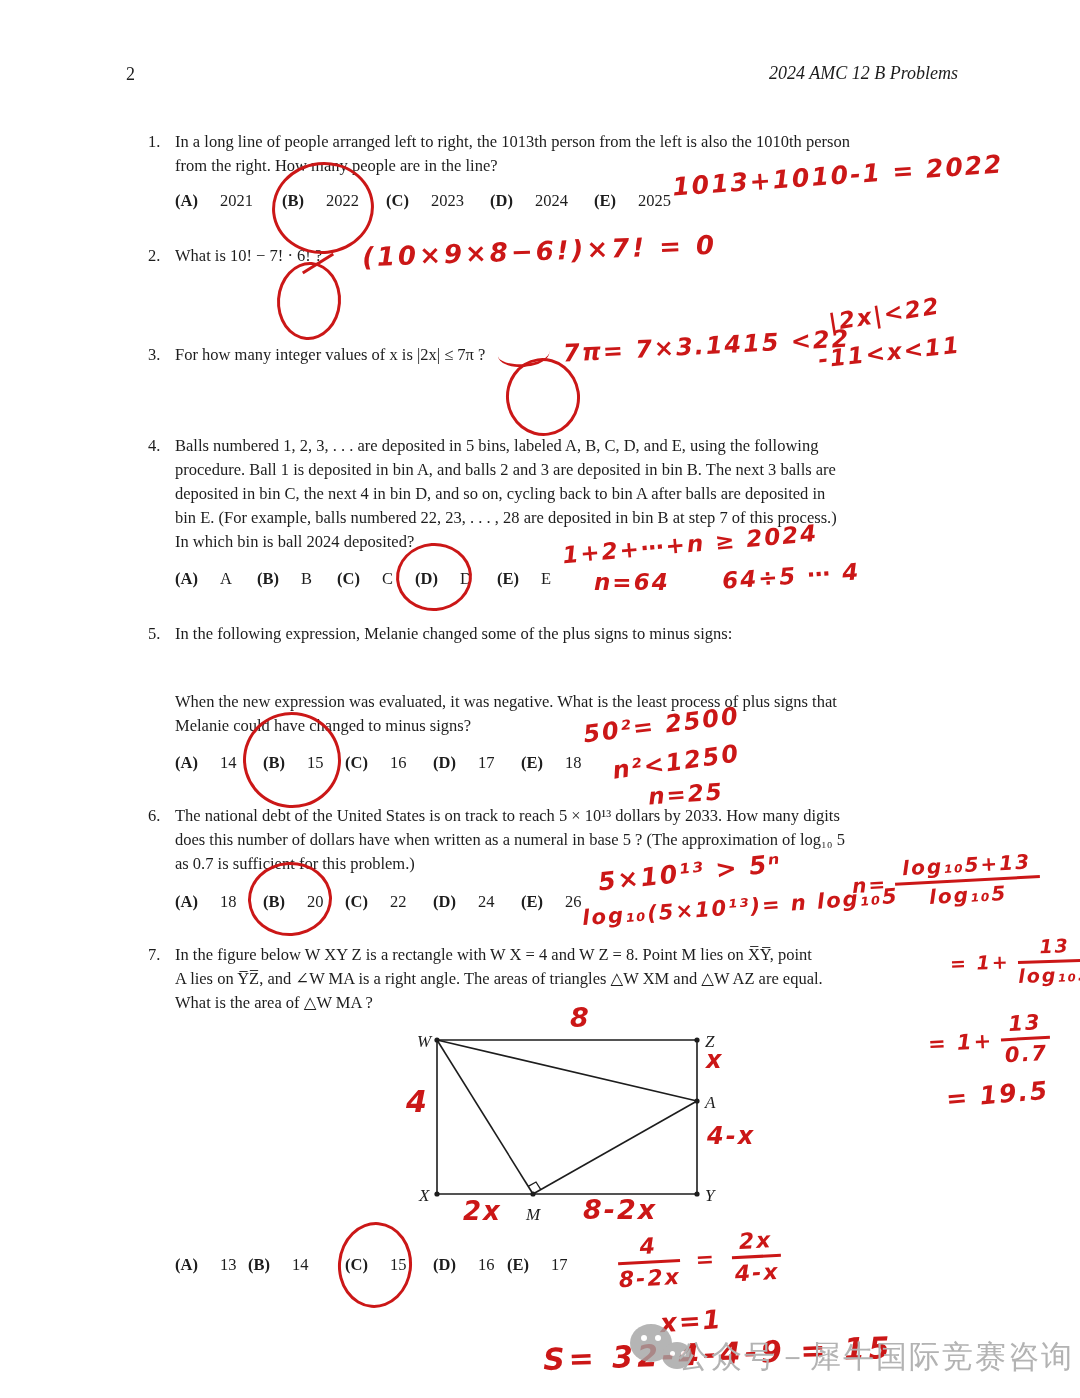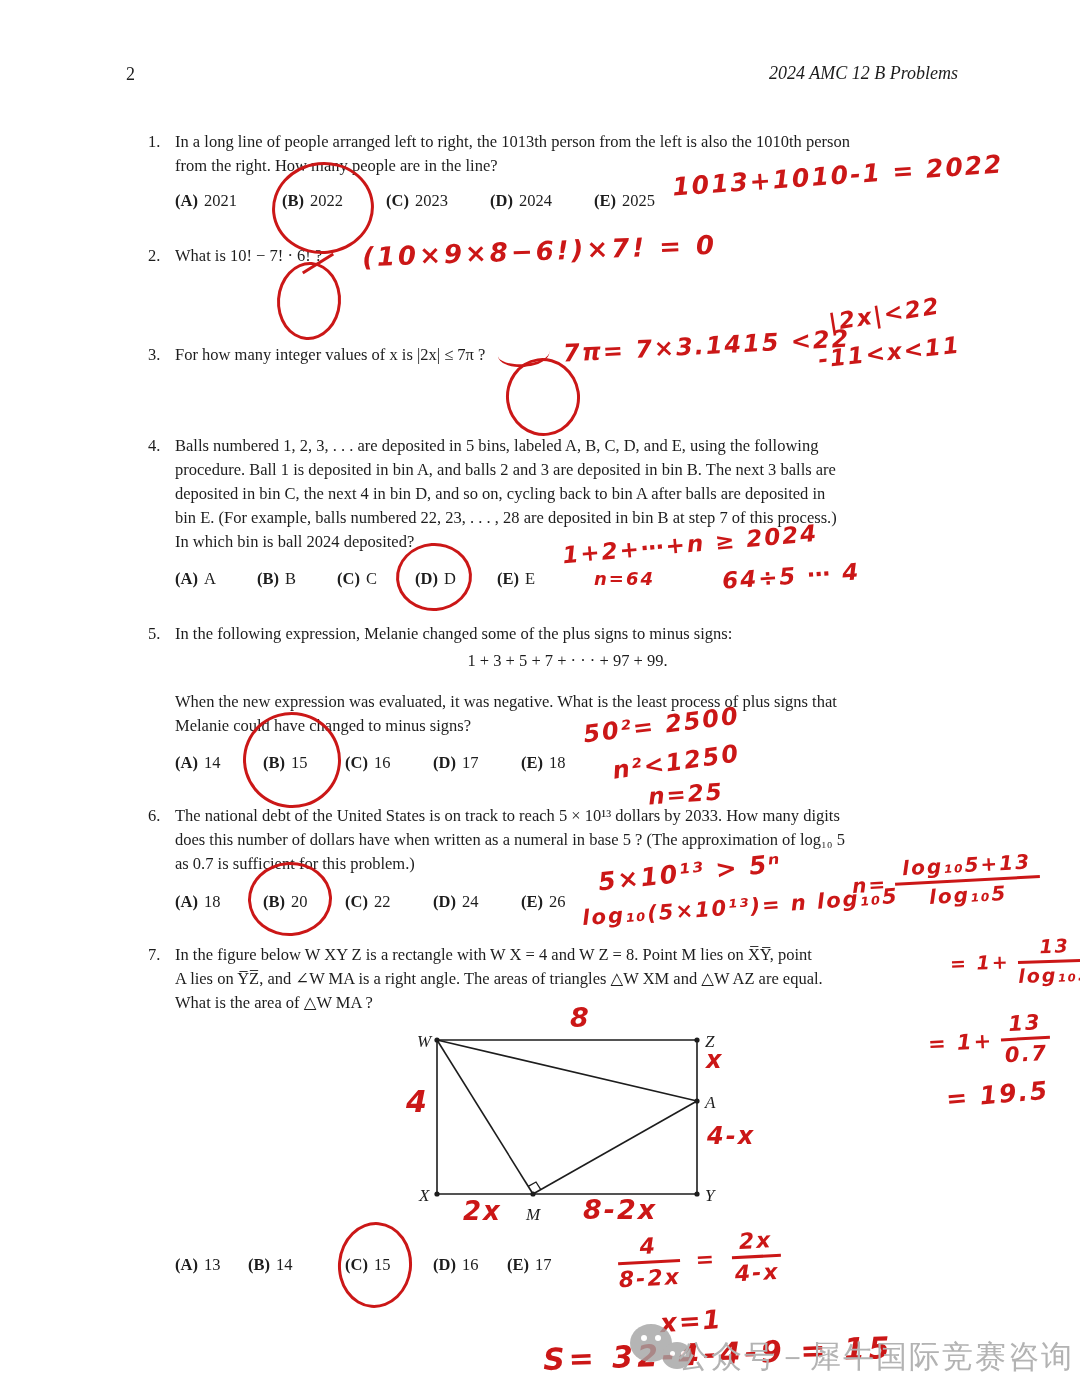--- a/index.html
+++ b/index.html
@@ -11,21 +11,21 @@
   .pagenum{position:absolute; left:126px; top:64px; font-size:18px;}
   .pagehead{position:absolute; right:122px; top:63px; font-size:18px; font-style:italic;}
   .prob{position:absolute; left:148px; width:815px;}
   .pnum{position:absolute; left:0; top:0; font-size:16.5px; line-height:24px;}
   .pbody{margin-left:27px;}
   .pline{font-size:16.5px; line-height:24px; white-space:nowrap;}
   .eqline{position:absolute; left:175px; width:785px; text-align:center; font-size:16.5px;}
   .optrow{position:absolute; left:175px; height:24px; width:640px;}
   .opt{position:absolute; top:0; font-size:16.5px; white-space:nowrap;}
   .opt b{font-weight:bold;}
-  .opt .oval{margin-left:6px;}
+  .opt .oval{margin-left:22px;}
   
   .hw{
     position:absolute; color:#cb1717; font-family:"DejaVu Sans",sans-serif;
     font-style:italic; font-weight:600; white-space:nowrap; line-height:1.05;
     letter-spacing:2px;
   }
   .circle{position:absolute; border:3.5px solid #cb1717; border-radius:50%;}
   .stroke{position:absolute; border-top:3px solid #cb1717;}
   .swoosh{position:absolute; border-bottom:3px solid #cb1717; border-radius:0 0 70% 70% / 0 0 100% 100%;}
   .frac{display:inline-block; text-align:center; vertical-align:middle;}
@@ -96,21 +96,20 @@
     <span class="opt" style="left:240px"><b>(D)</b><span class="oval">D</span></span>
     <span class="opt" style="left:322px"><b>(E)</b><span class="oval">E</span></span>
   </div>
 
   <div class="prob" style="top:622px">
     <span class="pnum">5.</span>
     <div class="pbody">
         <div class="pline">In the following expression, Melanie changed some of the plus signs to minus signs:</div>
       </div>
   </div>
-  <div class="eqline" style="top:651px">1 + 3 + 5 + 7 + · · · + 97 + 99.</div>
   <div class="prob" style="top:690px">
     <div class="pbody">
       <div class="pline">When the new expression was evaluated, it was negative. What is the least process of plus signs that</div>
       <div class="pline">Melanie could have changed to minus signs?</div>
     </div>
   </div>
   <div class="optrow" style="top:753px">
     <span class="opt" style="left:0px"><b>(A)</b><span class="oval">14</span></span>
     <span class="opt" style="left:88px"><b>(B)</b><span class="oval">15</span></span>
     <span class="opt" style="left:170px"><b>(C)</b><span class="oval">16</span></span>
@@ -180,21 +179,21 @@
   <div class="circle" style="left:338px; top:1222px; width:68px; height:80px; transform:rotate(5deg);"></div>
   <div class="stroke" style="left:300px; top:262px; width:36px; transform:rotate(-32deg);"></div>
   <div class="swoosh" style="left:498px; top:348px; width:52px; height:16px; transform:rotate(-5deg);"></div>
 
   <div class="hw" style="left:672px; top:163px; font-size:25px; transform:rotate(-4deg);">1013+1010-1 = 2022</div>
   <div class="hw" style="left:362px; top:238px; font-size:26px; transform:rotate(-2deg); letter-spacing:3px;">(10×9×8−6!)×7! = 0</div>
   <div class="hw" style="left:563px; top:334px; font-size:24px; transform:rotate(-3deg);">7π= 7×3.1415 &lt;22</div>
   <div class="hw" style="left:828px; top:302px; font-size:23px; transform:rotate(-9deg);">|2x|&lt;22</div>
   <div class="hw" style="left:818px; top:340px; font-size:23px; transform:rotate(-6deg);">-11&lt;x&lt;11</div>
   <div class="hw" style="left:562px; top:532px; font-size:23px; transform:rotate(-5deg);">1+2+⋯+n ≥ 2024</div>
-  <div class="hw" style="left:594px; top:570px; font-size:18px;">n=64</div>
+  <div class="hw" style="left:594px; top:570px; font-size:23px;">n=64</div>
   <div class="hw" style="left:722px; top:564px; font-size:23px; transform:rotate(-4deg);">64÷5 ⋯ 4</div>
   <div class="hw" style="left:583px; top:713px; font-size:24px; transform:rotate(-7deg);">50²= 2500</div>
   <div class="hw" style="left:612px; top:750px; font-size:24px; transform:rotate(-8deg);">n²&lt;1250</div>
   <div class="hw" style="left:648px; top:782px; font-size:23px; transform:rotate(-4deg);">n=25</div>
   <div class="hw" style="left:598px; top:860px; font-size:25px; transform:rotate(-6deg);">5×10¹³ &gt; 5ⁿ</div>
   <div class="hw" style="left:582px; top:896px; font-size:21px; transform:rotate(-4deg);">log₁₀(5×10¹³)= n log₁₀5</div>
 
   <div class="hw" style="left:852px; top:856px; font-size:20px; transform:rotate(-3deg);">
     <span class="fraclead">n=</span><span class="frac"><span class="num">log₁₀5+13</span><span class="den">log₁₀5</span></span>
   </div>

